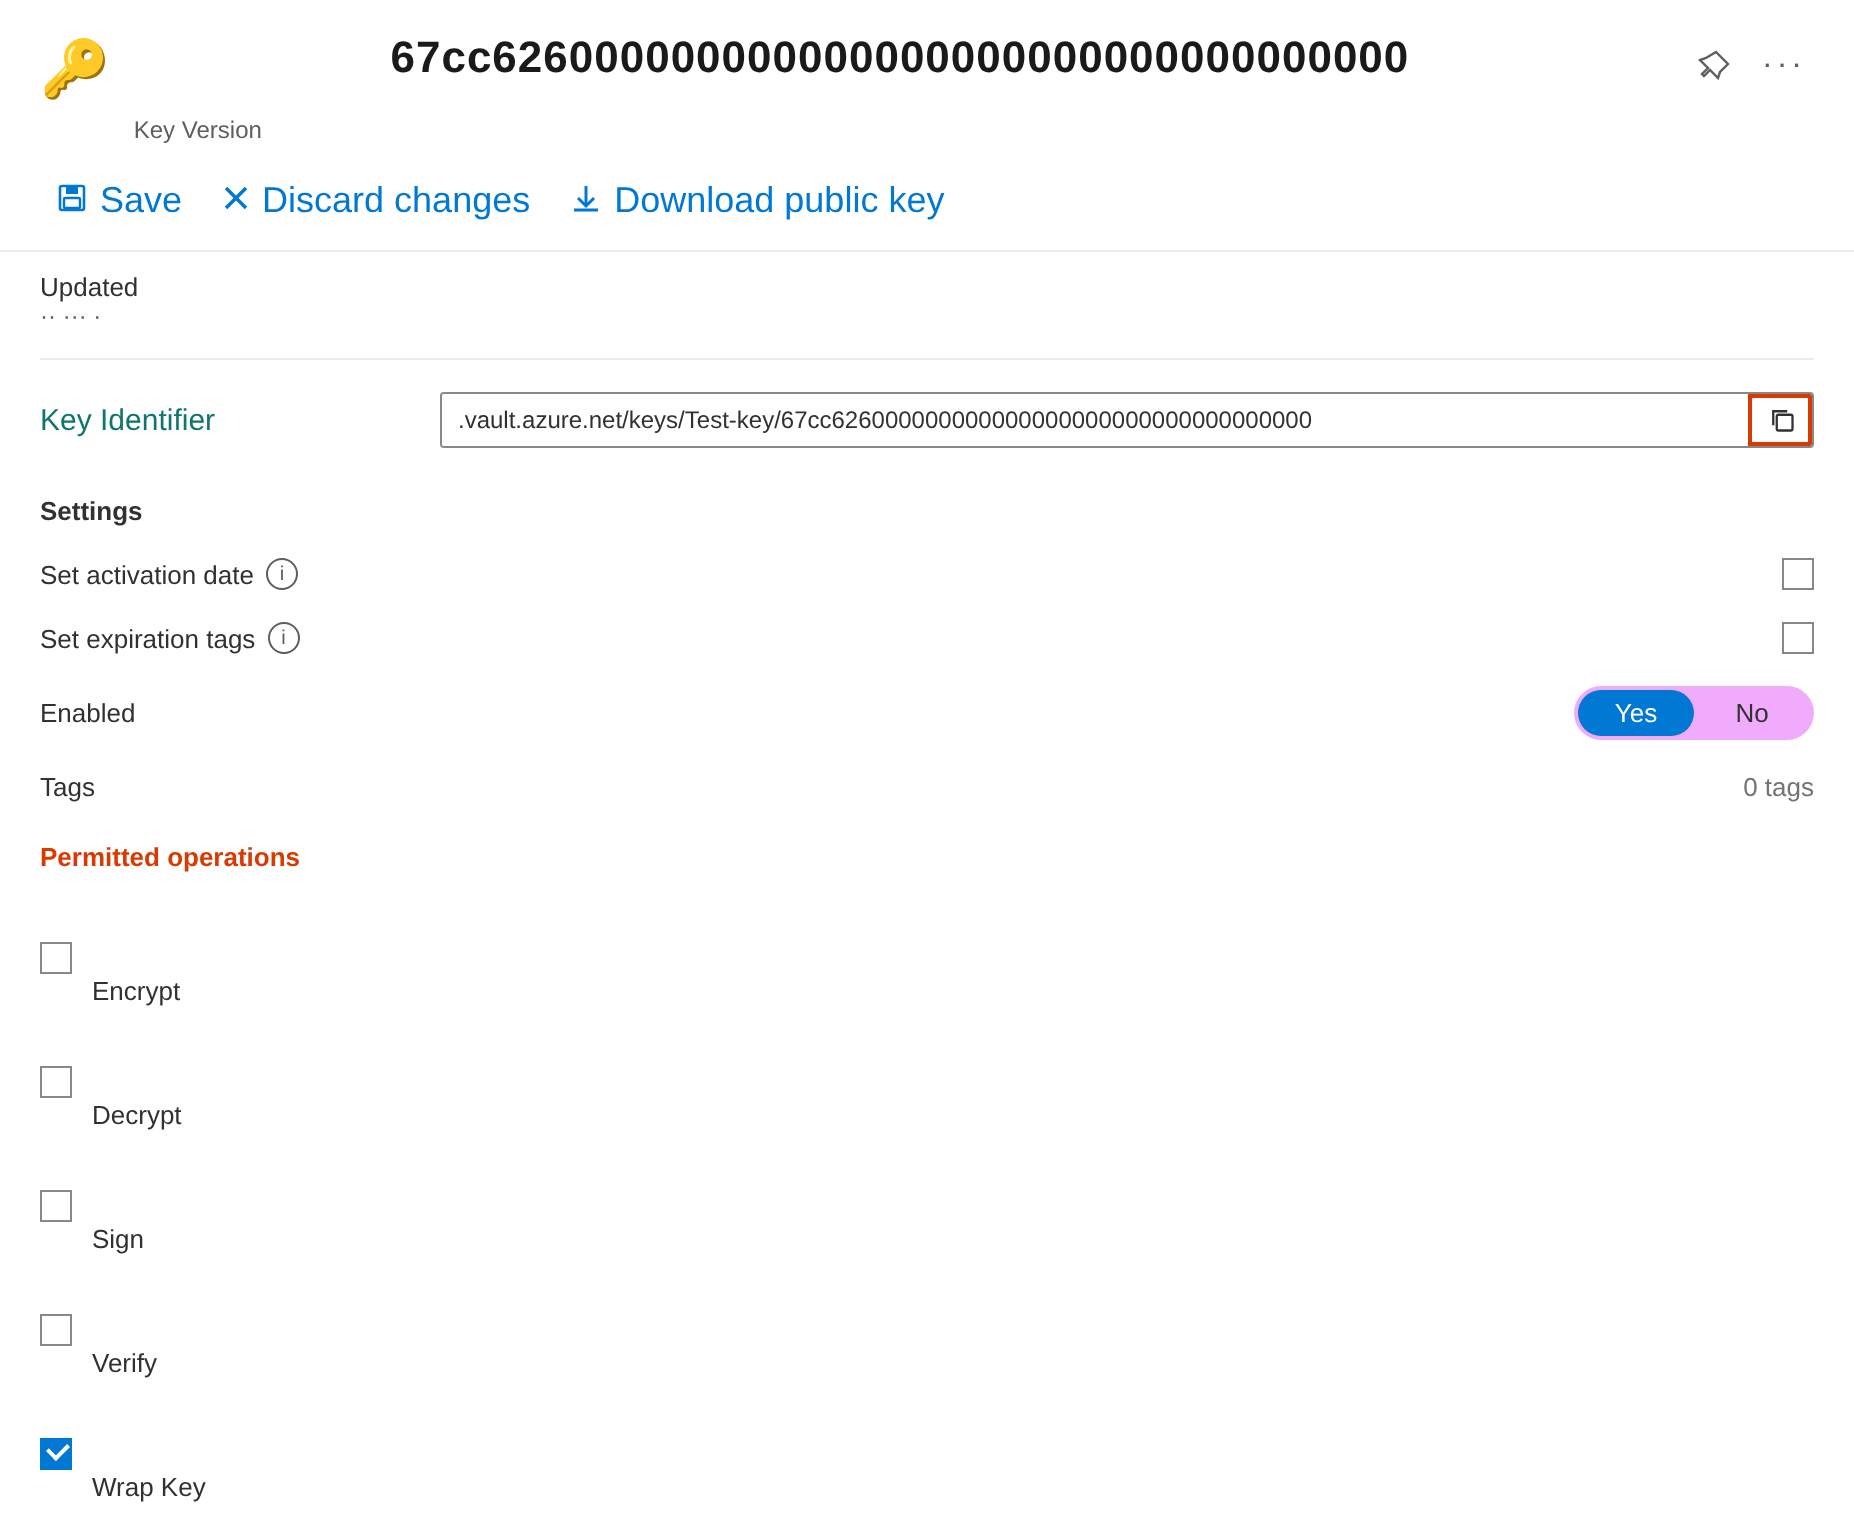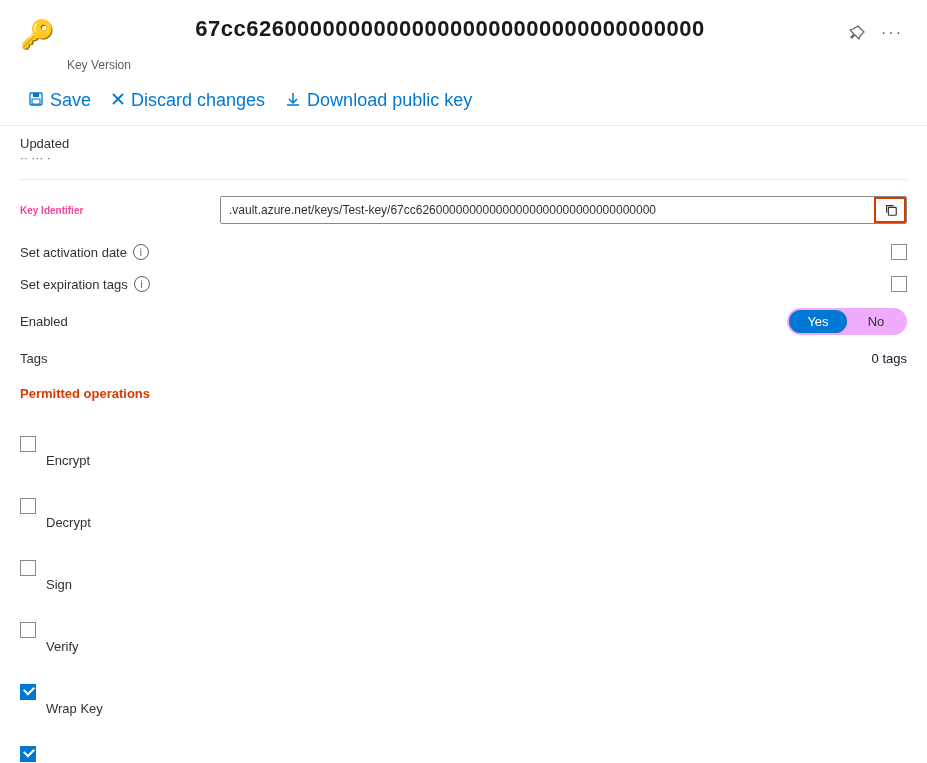--- a/index.html
+++ b/index.html
@@ -108,24 +108,23 @@
     }
 
     .key-identifier-row {
       display: flex;
       align-items: center;
       padding: 12px 0;
     }
 
     .key-identifier-label {
       width: 200px;
-      font-size: 10px;
-      color: #ec4899;
+      font-size: 15px;
+      color: #0f766e;
       flex-shrink: 0;
-      font-weight: bold;
     }
 
     .key-identifier-field {
       flex: 1;
       display: flex;
       align-items: stretch;
       border: 1px solid #8a8886;
       border-radius: 2px;
       overflow: hidden;
     }
@@ -229,21 +228,21 @@
       background: #0078d4;
       color: #fff;
       font-weight: 500;
     }
 
     .toggle-option.inactive {
       color: #323130;
     }
 
     .tags-link {
-      color: #0f172a;
+      color: #737373;
       cursor: pointer;
       font-size: 13px;
       text-decoration: none;
     }
 
     .section-title-orange {
       font-size: 13px;
       font-weight: 600;
       color: #d83b01;
       padding: 12px 0 8px 0;
@@ -370,20 +369,21 @@
       <input type="text" class="key-identifier-input" readonly="" value=".vault.azure.net/keys/Test-key/67cc626000000000000000000000000000000000" style="">
       <button class="copy-btn" title="Copy">
         <svg width="14" height="14" viewBox="0 0 16 16" fill="none">
           <rect x="5" y="5" width="9" height="9" rx="1" stroke="#323130" stroke-width="1.3" fill="none"></rect>
           <path d="M3 11V3h8" stroke="#323130" stroke-width="1.3" fill="none"></path>
         </svg>
       </button>
     </div>
   </div>
 
+  <div class="section-title">Settings</div>
 
   <div class="settings-row">
     <div class="settings-label">
       <span>Set activation date</span>
       <span class="info-icon">i</span>
     </div>
     <input type="checkbox" class="checkbox" style="">
   </div>
 
   <div class="settings-row">

